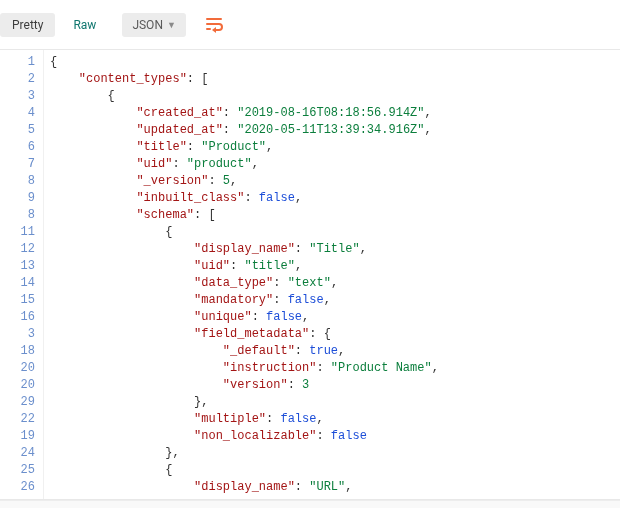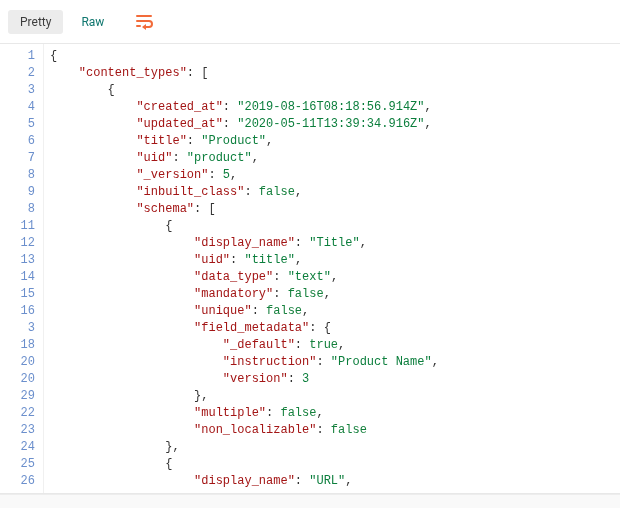--- a/index.html
+++ b/index.html
@@ -7,23 +7,23 @@
     font-family: -apple-system, BlinkMacSystemFont, "Segoe UI", Roboto, Helvetica, Arial, sans-serif;
     background: #ffffff;
     width: 620px;
     height: 508px;
     overflow: hidden;
   }
   .toolbar {
     display: flex;
     align-items: center;
     gap: 6px;
-    padding: 6px 8px;
+    padding: 6px 0;
     border-bottom: 1px solid #e8e8e8;
-    height: 44px;
+    height: 50px;
     background: #fff;
   }
   .tab {
     color: #0f766e;
     font-size: 12px;
     padding: 5px 12px;
     border-radius: 3px;
     cursor: pointer;
   }
   .tab.active {
@@ -80,34 +80,38 @@
     padding: 4px 0 4px 6px;
     white-space: pre;
     color: #333;
     overflow: hidden;
   }
   .line { height: 17px; }
   .p { color: #333; }       
   .k { color: #a31515; }    
   .s { color: #0b7e3c; }    
   .n { color: #0b7e3c; }    
-  .b { color: #15803d; }    
+  .b { color: #1d4ed8; }    
   .br { color: #333; }      
   .footer {
     height: 20px;
     border-top: 1px solid #ededed;
     background: #f9f9f9;
   }
 </style>
 </head>
 <body>
 
 <div class="toolbar">
   <div class="tab active">Pretty</div>
   <div class="tab">Raw</div>
+  <div class="dropdown">
+    <span>JSON</span>
+    <span class="caret">▼</span>
+  </div>
   <div class="wrap-btn">
     <svg width="18" height="16" viewBox="0 0 18 16">
       <path d="M1 2 H15" stroke="#f26b3a" stroke-width="2" stroke-linecap="round"></path>
       <path d="M1 7 H13 A3 3 0 0 1 13 13 H9" stroke="#f26b3a" stroke-width="2" fill="none" stroke-linecap="round"></path>
       <path d="M10 10 L6 13 L10 16 Z" fill="#f26b3a"></path>
       <path d="M1 12 H4" stroke="#f26b3a" stroke-width="2" stroke-linecap="round"></path>
     </svg>
   </div>
 </div>
 
@@ -128,21 +132,21 @@
       <div class="line ln">13</div>
       <div class="line ln">14</div>
       <div class="line ln">15</div>
       <div class="line ln">16</div>
       <div class="line ln">3</div>
       <div class="line ln">18</div>
       <div class="line ln">20</div>
       <div class="line ln">20</div>
       <div class="line ln">29</div>
       <div class="line ln">22</div>
-      <div class="line ln">23</div>
+      <div class="line ln">19</div>
       <div class="line ln">24</div>
       <div class="line ln">25</div>
       <div class="line ln">26</div>
     </div>
   <div class="code" id="code"><div class="line"><span class="br">{</span></div><div class="line"><span class="p">    </span><span class="k">"content_types"</span><span class="p">: [</span></div><div class="line"><span class="p">        </span><span class="br">{</span></div><div class="line"><span class="p">            </span><span class="k">"created_at"</span><span class="p">: </span><span class="s">"2019-08-16T08:18:56.914Z"</span><span class="p">,</span></div><div class="line"><span class="p">            </span><span class="k">"updated_at"</span><span class="p">: </span><span class="s">"2020-05-11T13:39:34.916Z"</span><span class="p">,</span></div><div class="line"><span class="p">            </span><span class="k">"title"</span><span class="p">: </span><span class="s">"Product"</span><span class="p">,</span></div><div class="line"><span class="p">            </span><span class="k">"uid"</span><span class="p">: </span><span class="s">"product"</span><span class="p">,</span></div><div class="line"><span class="p">            </span><span class="k">"_version"</span><span class="p">: </span><span class="n">5</span><span class="p">,</span></div><div class="line"><span class="p">            </span><span class="k">"inbuilt_class"</span><span class="p">: </span><span class="b">false</span><span class="p">,</span></div><div class="line"><span class="p">            </span><span class="k">"schema"</span><span class="p">: [</span></div><div class="line"><span class="p">                </span><span class="br">{</span></div><div class="line"><span class="p">                    </span><span class="k">"display_name"</span><span class="p">: </span><span class="s">"Title"</span><span class="p">,</span></div><div class="line"><span class="p">                    </span><span class="k">"uid"</span><span class="p">: </span><span class="s">"title"</span><span class="p">,</span></div><div class="line"><span class="p">                    </span><span class="k">"data_type"</span><span class="p">: </span><span class="s">"text"</span><span class="p">,</span></div><div class="line"><span class="p">                    </span><span class="k">"mandatory"</span><span class="p">: </span><span class="b">false</span><span class="p">,</span></div><div class="line"><span class="p">                    </span><span class="k">"unique"</span><span class="p">: </span><span class="b">false</span><span class="p">,</span></div><div class="line"><span class="p">                    </span><span class="k">"field_metadata"</span><span class="p">: </span><span class="br">{</span></div><div class="line"><span class="p">                        </span><span class="k">"_default"</span><span class="p">: </span><span class="b">true</span><span class="p">,</span></div><div class="line"><span class="p">                        </span><span class="k">"instruction"</span><span class="p">: </span><span class="s">"Product Name"</span><span class="p">,</span></div><div class="line"><span class="p">                        </span><span class="k">"version"</span><span class="p">: </span><span class="n">3</span></div><div class="line"><span class="p">                    </span><span class="br">}</span><span class="p">,</span></div><div class="line"><span class="p">                    </span><span class="k">"multiple"</span><span class="p">: </span><span class="b">false</span><span class="p">,</span></div><div class="line"><span class="p">                    </span><span class="k">"non_localizable"</span><span class="p">: </span><span class="b">false</span></div><div class="line"><span class="p">                </span><span class="br">}</span><span class="p">,</span></div><div class="line"><span class="p">                </span><span class="br">{</span></div><div class="line"><span class="p">                    </span><span class="k">"display_name"</span><span class="p">: </span><span class="s">"URL"</span><span class="p">,</span></div></div>
 </div>
 
 <div class="footer"></div>
 
 </body></html>

